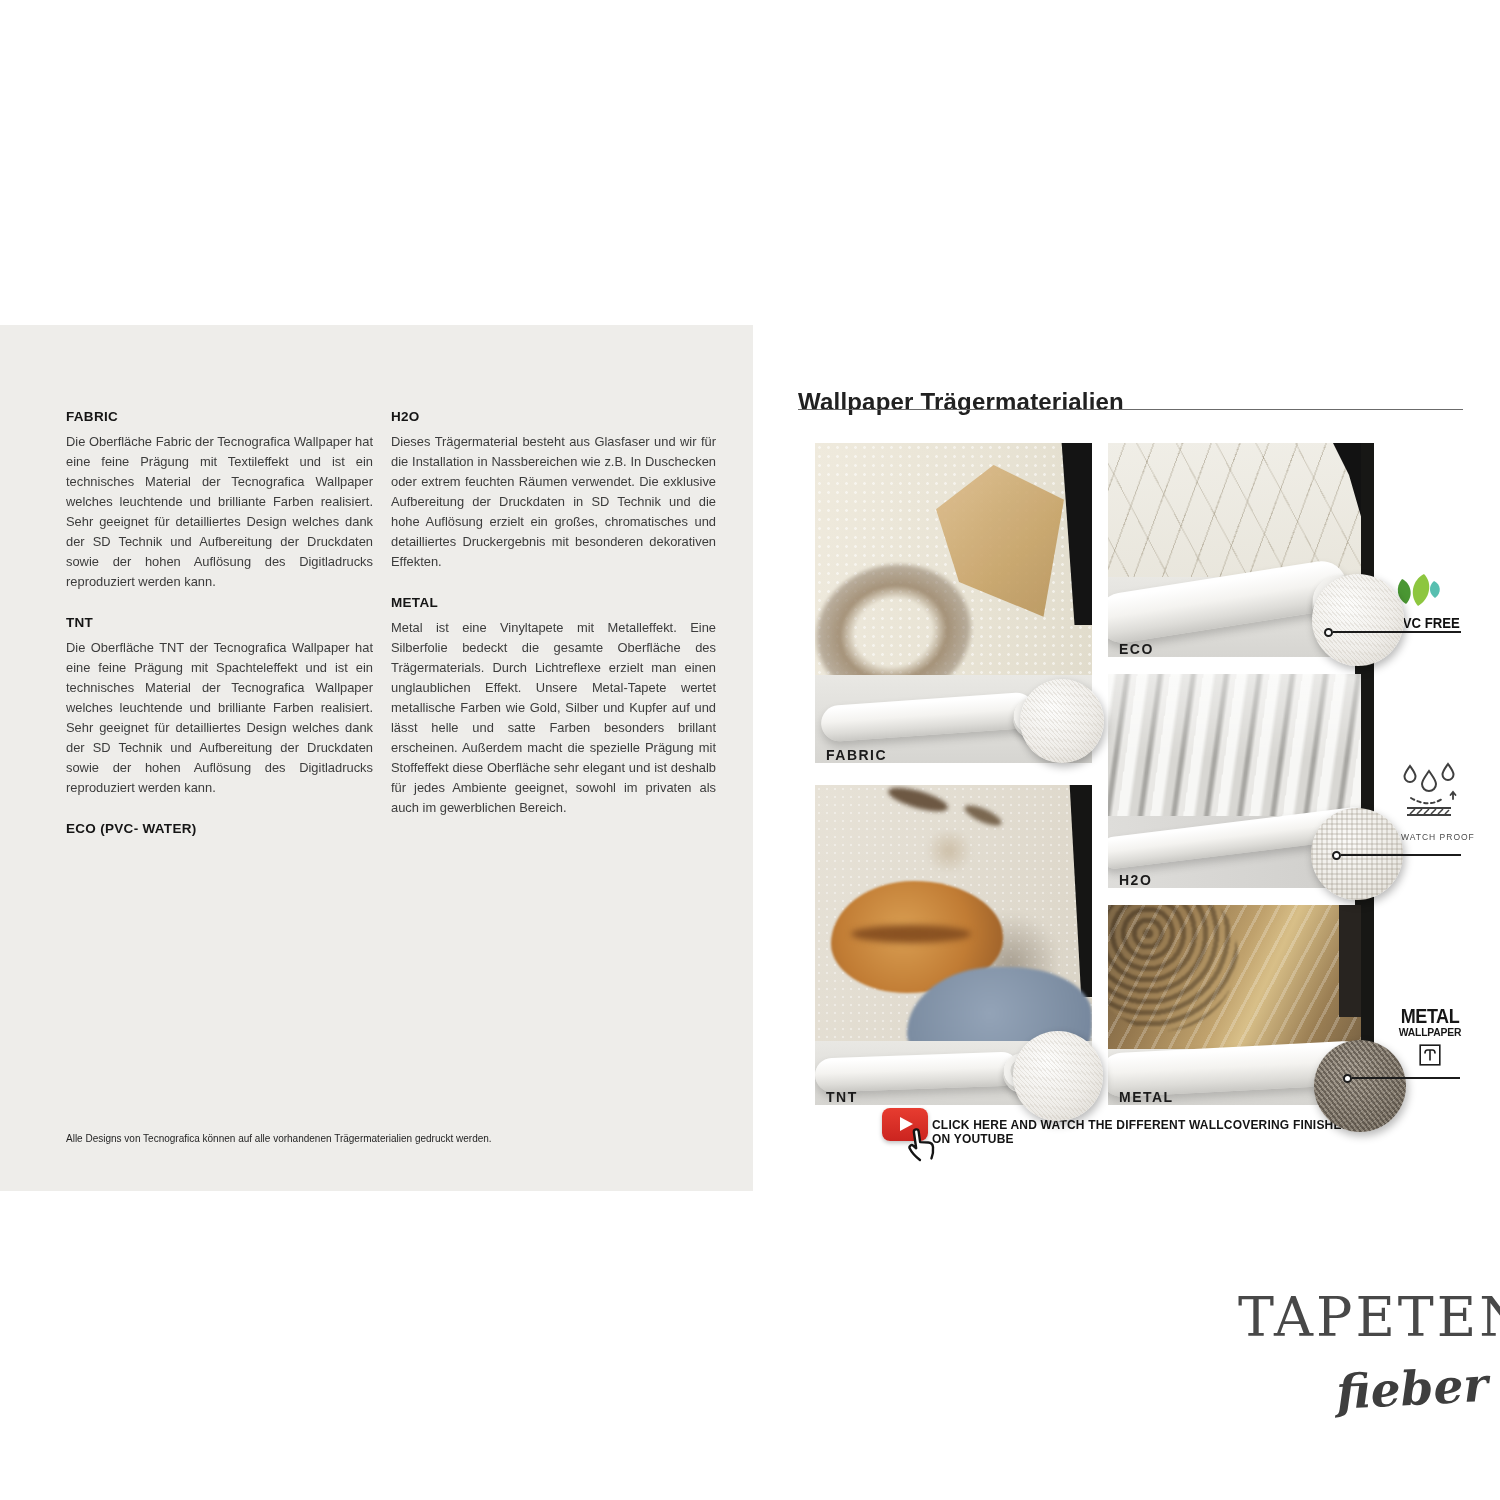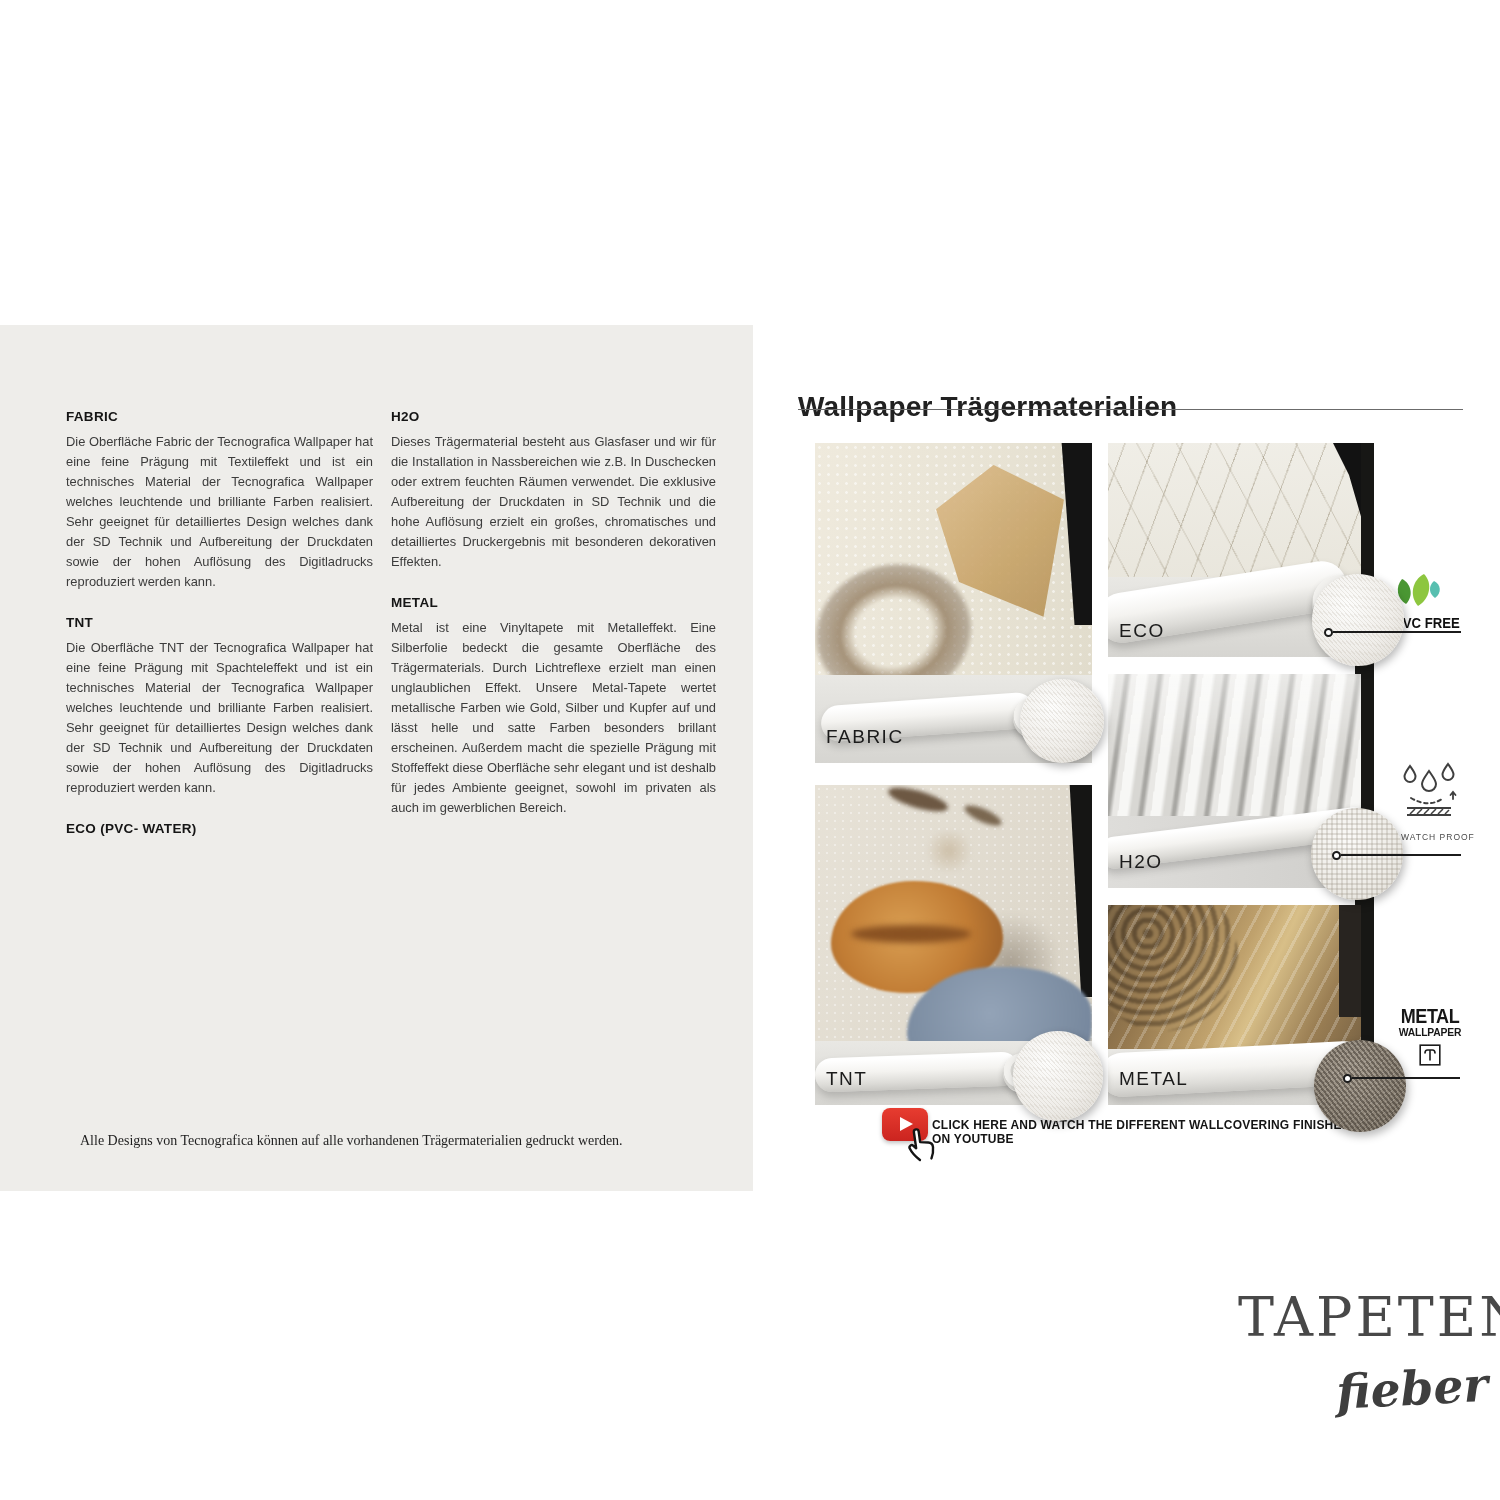--- a/index.html
+++ b/index.html
@@ -6,30 +6,30 @@
   .page{position:relative;width:1500px;height:1500px;background:#ffffff;overflow:hidden;
         font-family:"Liberation Sans",sans-serif;}
 
   
   .left-panel{position:absolute;left:0;top:325px;width:753px;height:866px;background:#eeedea;}
   .txt-col{position:absolute;top:84px;}
   .col1{left:66px;width:307px;}
   .col2{left:391px;width:325px;}
   .mat-title{font-size:13.5px;font-weight:bold;color:#151515;margin:0 0 8px;letter-spacing:.3px;}
   .mat-body{font-size:12.9px;line-height:20px;color:#3c3c3c;text-align:justify;margin:0 0 23px;}
-  .footnote{position:absolute;left:80px;top:808px;font-size:14px;color:#1f1f1f;font-family:Liberation Serif, serif;}
-
-  
-  .heading{position:absolute;left:798px;top:368px;font-size:28px;font-weight:600;color:#212121;letter-spacing:.2px;}
+  .footnote{position:absolute;left:66px;top:808px;font-size:10px;color:#1f1f1f;}
+
+  
+  .heading{position:absolute;left:798px;top:368px;font-size:24px;font-weight:600;color:#212121;letter-spacing:.2px;}
   .heading-rule{position:absolute;left:798px;top:409px;width:665px;height:1px;background:#6b6b6b;}
 
   
   .backstrip{position:absolute;left:1355px;top:443px;width:19px;height:662px;background:#171715;}
   .card{position:absolute;overflow:hidden;background:#e8e4d9;}
-  .card .label{position:absolute;left:11px;bottom:15px;font-size:19px;font-weight:400;color:#1b1b1b;letter-spacing:1.5px;z-index:9;}
+  .card .label{position:absolute;left:11px;bottom:0;font-size:14px;font-weight:700;color:#1b1b1b;letter-spacing:1.5px;z-index:9;}
   .fabric{left:815px;top:443px;width:277px;height:320px;}
   .tnt{left:815px;top:785px;width:277px;height:320px;}
   .eco{left:1108px;top:443px;width:253px;height:214px;}
   .h2o{left:1108px;top:674px;width:253px;height:214px;}
   .metal{left:1108px;top:905px;width:253px;height:200px;}
   .abs{position:absolute;}
 
   
   .fabric-base{inset:0;background:
       radial-gradient(rgba(255,255,255,.55) 1px,transparent 1.7px),

